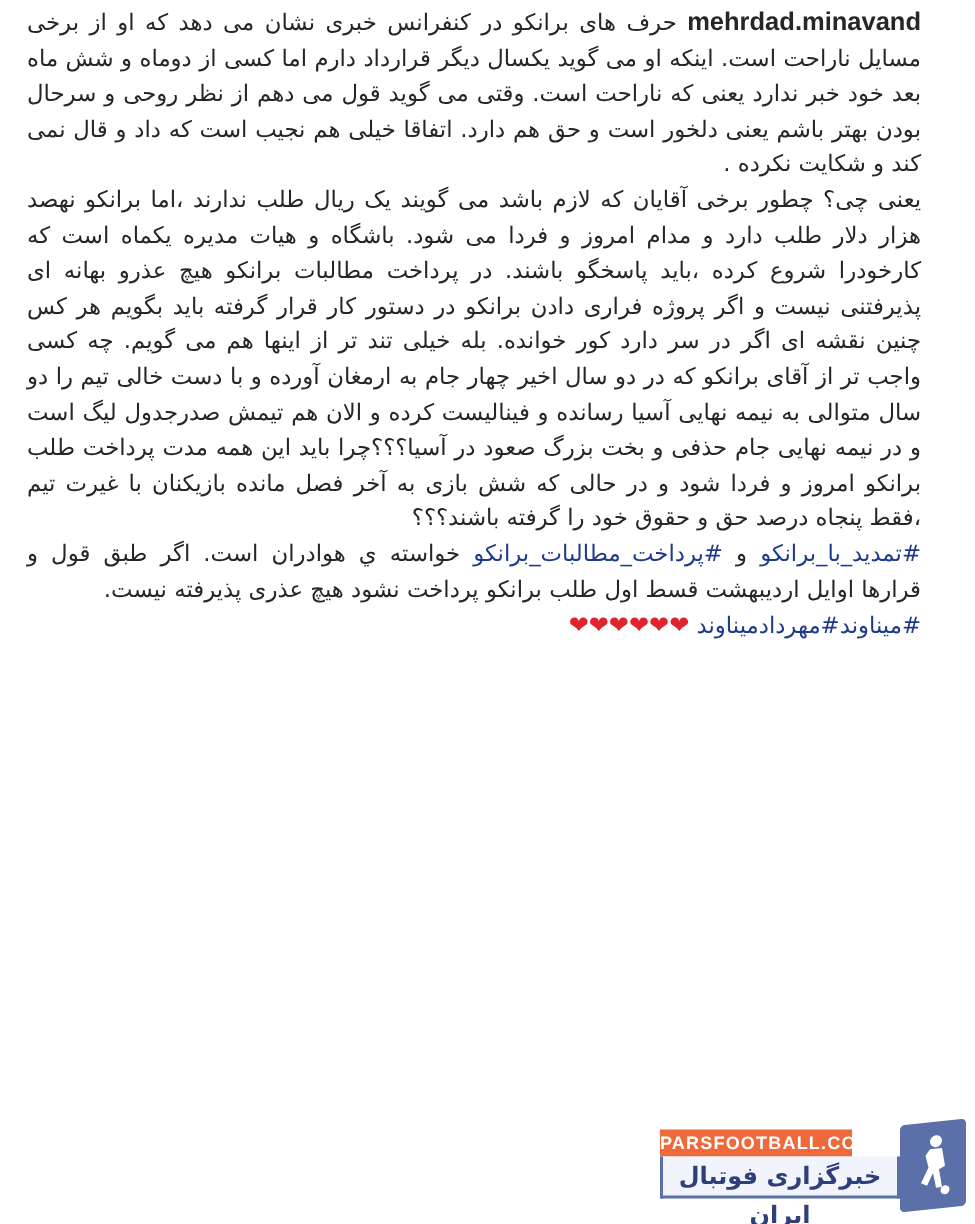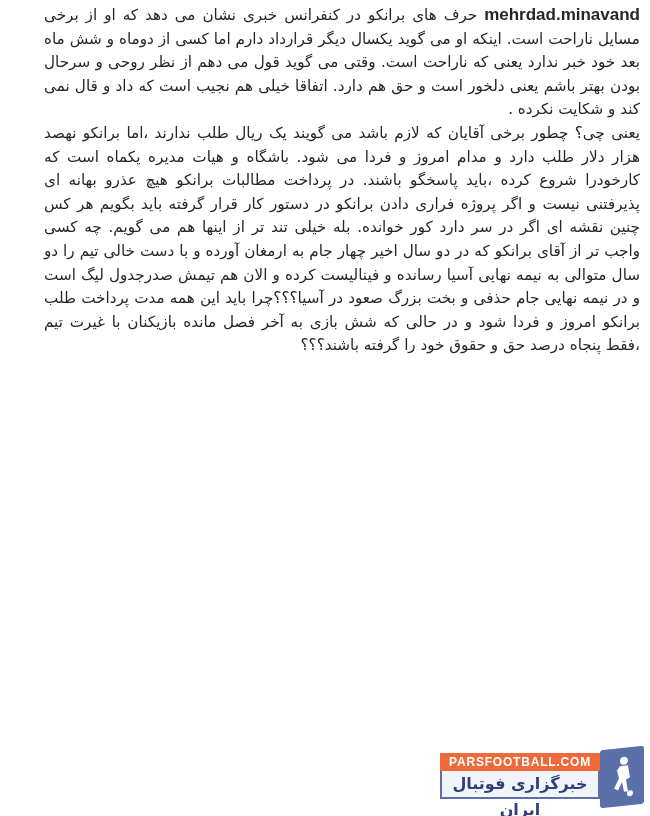--- a/index.html
+++ b/index.html
@@ -1,56 +1,58 @@
 <!DOCTYPE html>
 <html><head>
 <meta charset="utf-8">
 <style>
   html, body { margin: 0; padding: 0; }
   body {
     width: 650px; height: 816px; background: #ffffff; overflow: hidden; position: relative;
     font-family: "DejaVu Sans", sans-serif;
   }
   .post {
-    position: absolute; left: 44px; top: 3px; width: 596px;
+    position: absolute; left: 18px; top: 3px; width: 596px;
     direction: rtl; text-align: justify;
     font-size: 15.2px; line-height: 23.6px; color: #262626;
   }
   .para { margin: 0; }
   .username {
     font-family: "Liberation Sans", sans-serif; font-weight: 600;
     color: #262626; font-size: 17px; unicode-bidi: isolate; direction: ltr;
   }
   .hashtag { color: #1e3a8a; }
   .hearts { color: #e0242e; font-size: 16px; letter-spacing: -1px; }
   .logo {
     position: absolute; left: 440px; top: 753px; width: 206px; height: 52px;
   }
   .logo-top {
-    position: absolute; left: 0; top: 0; width: 160px; height: 18px; background: #ef6a3a;
+    position: absolute; left: 0; top: 0; width: 128px; height: 18px; background: #ef6a3a;
     color: #fff; font-family: "Liberation Sans", sans-serif; font-weight: bold; font-size: 12px;
     letter-spacing: 0.8px; line-height: 18px; text-align: center;
   }
   .logo-bottom {
     position: absolute; left: 0; top: 18px; width: 160px; height: 28px; background: #f2f4fb;
     border: 2px solid #5b6fa8; border-top: none; box-sizing: border-box;
     color: #2f3f7a; font-weight: bold; font-size: 16px; line-height: 26px; text-align: center; direction: rtl;
   }
   .logo-badge {
     position: absolute; left: 160px; top: -5px; width: 44px; height: 58px; background: #5b6fa8;
     transform: skewY(-6deg); border-radius: 3px;
   }
   .logo-badge svg { position: absolute; left: 8px; top: 8px; }
 </style>
 </head>
 <body>
 
 <div class="post">
   <p class="para"><span class="username">mehrdad.minavand</span> <span>حرف های برانکو در کنفرانس خبری نشان می دهد که او از برخی مسایل ناراحت است. اینکه او می گوید یکسال دیگر قرارداد دارم اما کسی از دوماه و شش ماه بعد خود خبر ندارد یعنی که ناراحت است. وقتی می گوید قول می دهم از نظر روحی و سرحال بودن بهتر باشم یعنی دلخور است و  حق هم دارد. اتفاقا خیلی هم نجیب است که داد و قال نمی کند و شکایت نکرده .</span></p>
   <p class="para">یعنی چی؟ چطور برخی آقایان که لازم باشد می گویند یک ریال طلب ندارند ،اما برانکو نهصد هزار دلار طلب دارد و مدام امروز و فردا می شود. باشگاه و هیات مدیره یکماه است که کارخودرا شروع کرده ،باید پاسخگو باشند. در  پرداخت مطالبات برانکو هیچ عذرو بهانه ای پذیرفتنی نیست و  اگر پروژه فراری دادن برانکو در دستور کار قرار گرفته باید بگویم هر کس چنین نقشه ای اگر در سر دارد  کور خوانده.  بله خیلی تند تر از اینها هم می گویم. چه کسی واجب تر از آقای برانکو که در دو سال اخیر  چهار جام به ارمغان آورده و با دست خالی تیم را دو سال متوالی به نیمه نهایی آسیا رسانده و فینالیست کرده و الان هم تیمش صدرجدول لیگ است و در نیمه نهایی جام حذفی و بخت بزرگ صعود در آسیا؟؟؟چرا باید این همه مدت پرداخت طلب برانکو امروز و فردا شود و در حالی که شش بازی به آخر فصل مانده بازیکنان با غیرت تیم ،فقط پنجاه درصد حق و حقوق خود را گرفته باشند؟؟؟</p>
+  <p class="para"><span class="hashtag">#تمدید_با_برانکو</span><span> و </span><span class="hashtag">#پرداخت_مطالبات_برانکو</span><span> خواسته ي هوادران است. اگر طبق قول و قرارها اوایل اردیبهشت قسط اول طلب برانکو پرداخت نشود هیچ عذری پذیرفته نیست.</span></p>
+  <p class="para"><span class="hashtag">#میناوند#مهردادميناوند</span> <span class="hearts">❤❤❤❤❤❤</span></p>
 </div>
 
 <div class="logo">
   <div class="logo-top">PARSFOOTBALL.COM</div>
   <div class="logo-bottom">خبرگزاری فوتبال ایران</div>
   <div class="logo-badge">
     <svg width="28" height="42" viewBox="0 0 28 42">
       <circle cx="16" cy="5" r="4" fill="#fff"></circle>
       <path d="M12 10 L20 10 L22 22 L18 24 L20 36 L16 36 L14 26 L10 34 L6 32 L11 22 L9 14 Z" fill="#fff"></path>
       <circle cx="22" cy="38" r="3" fill="#fff"></circle>

